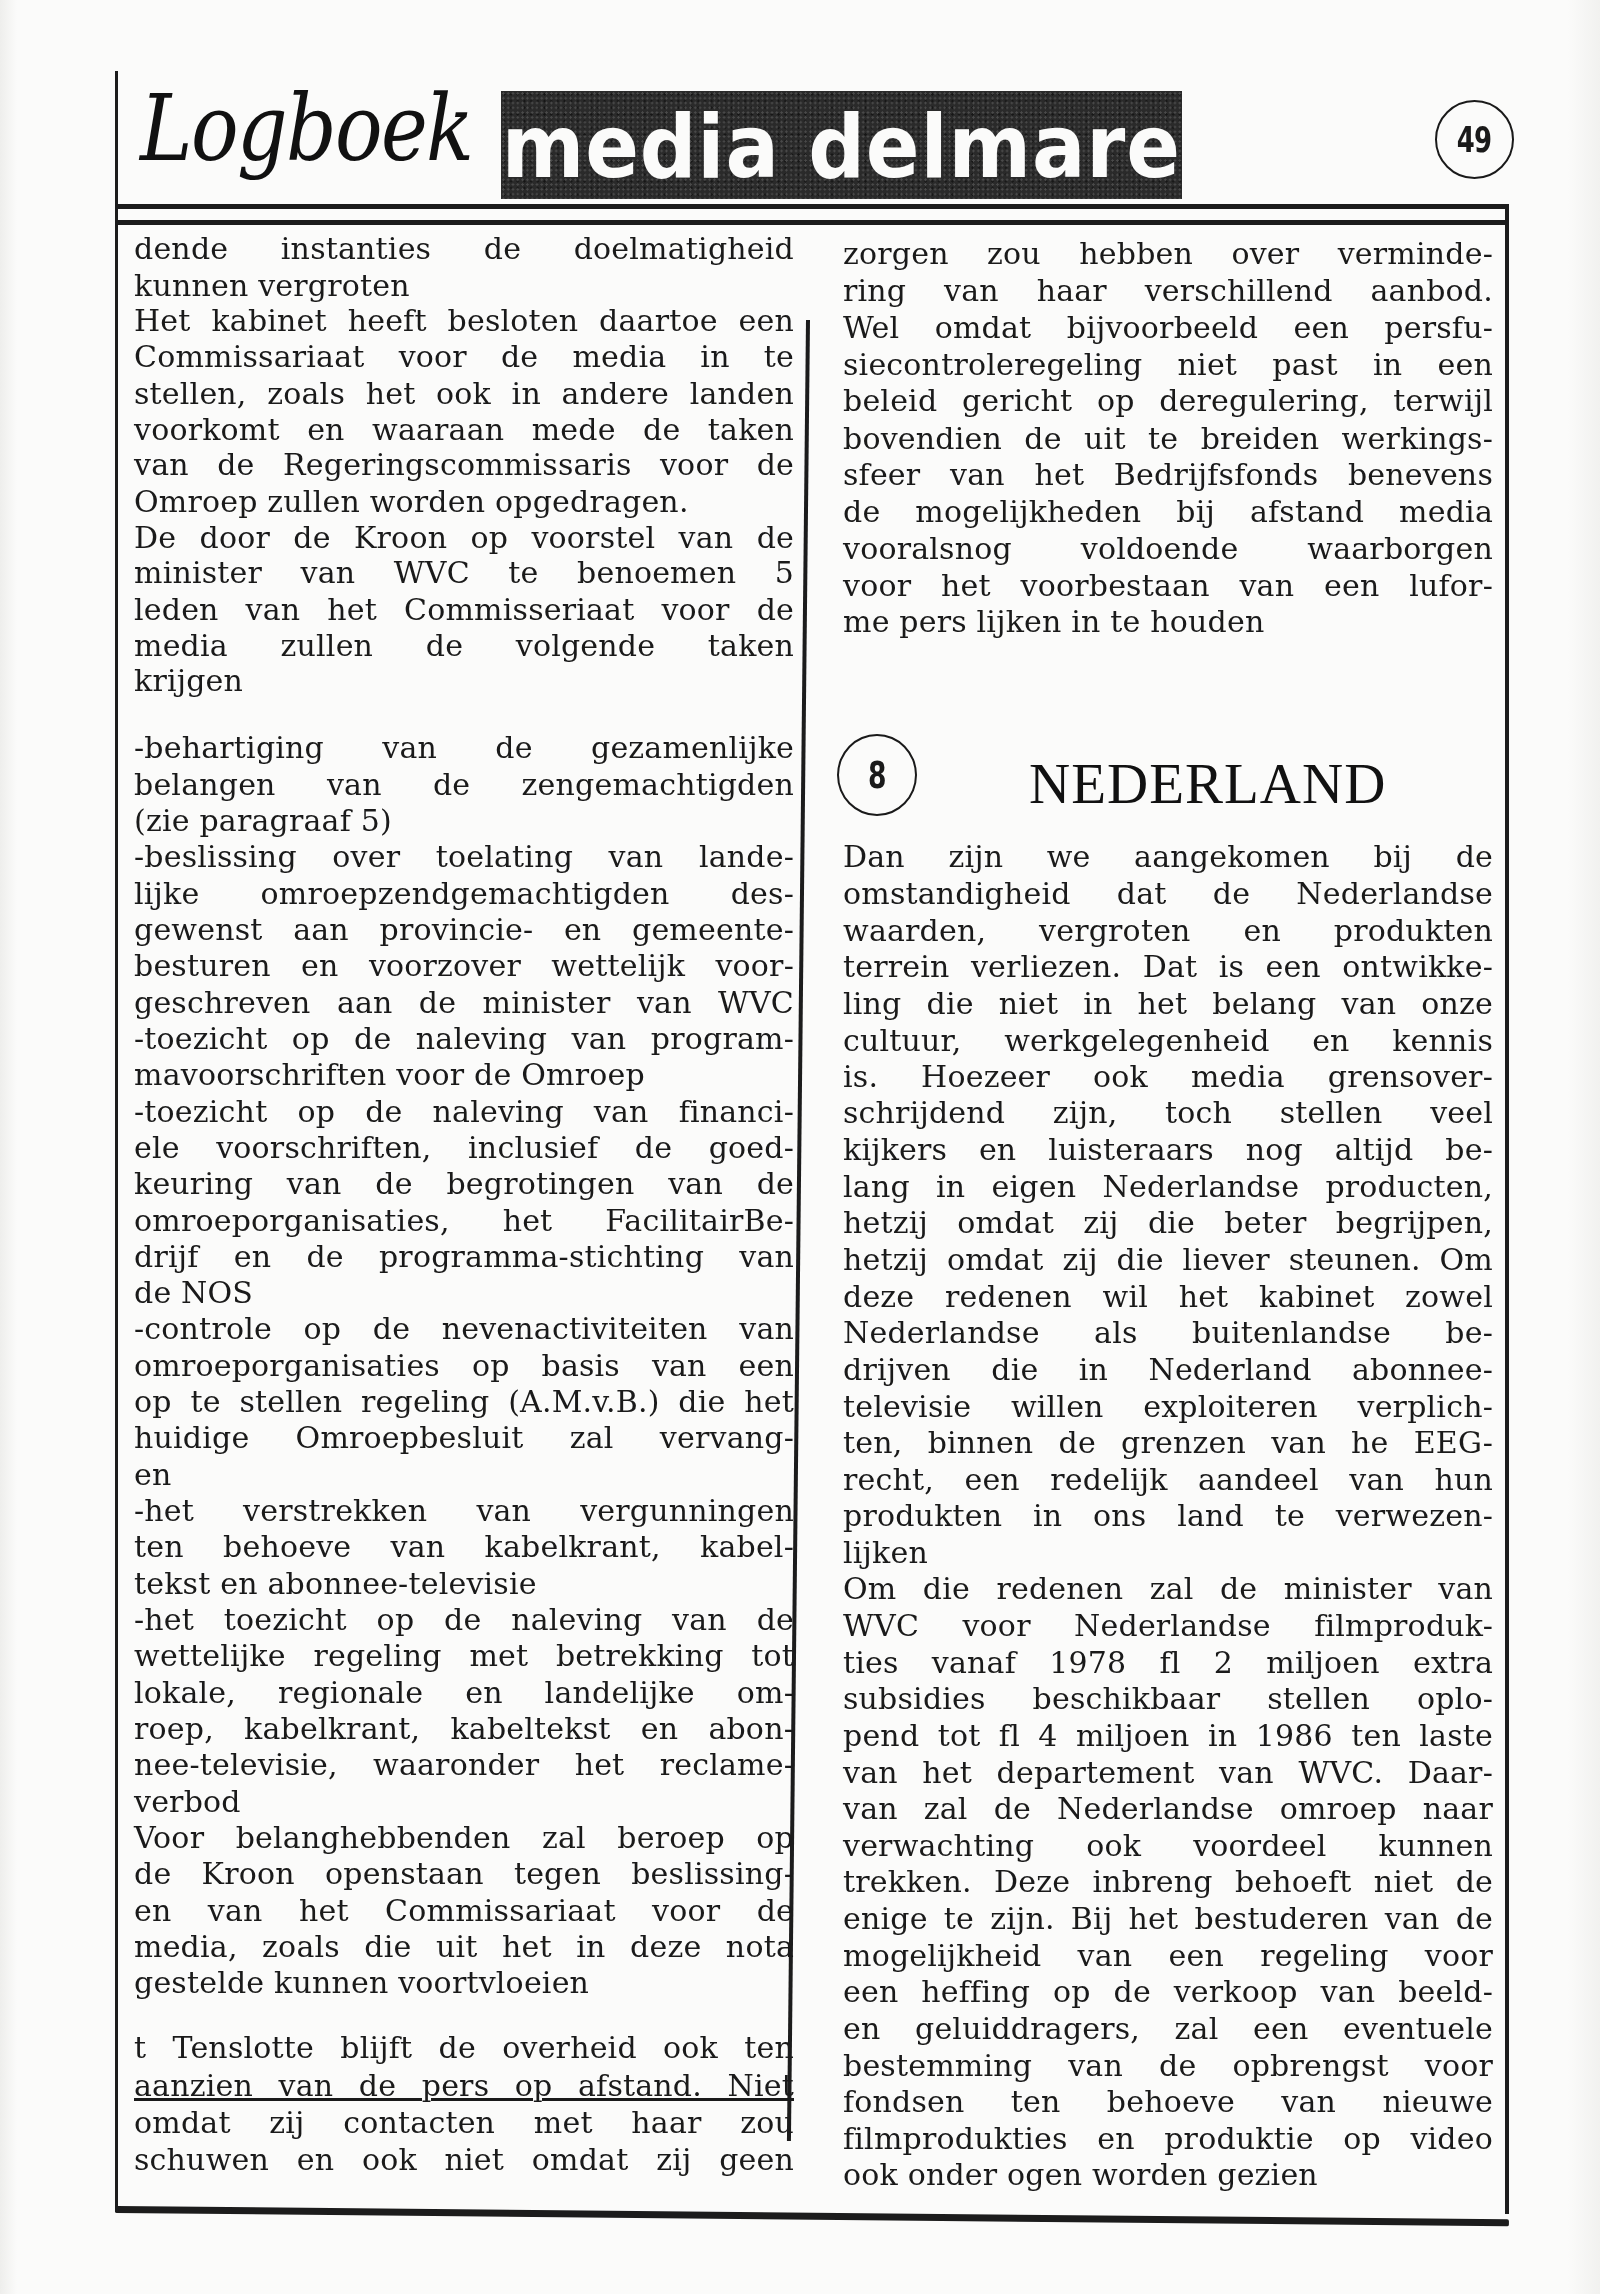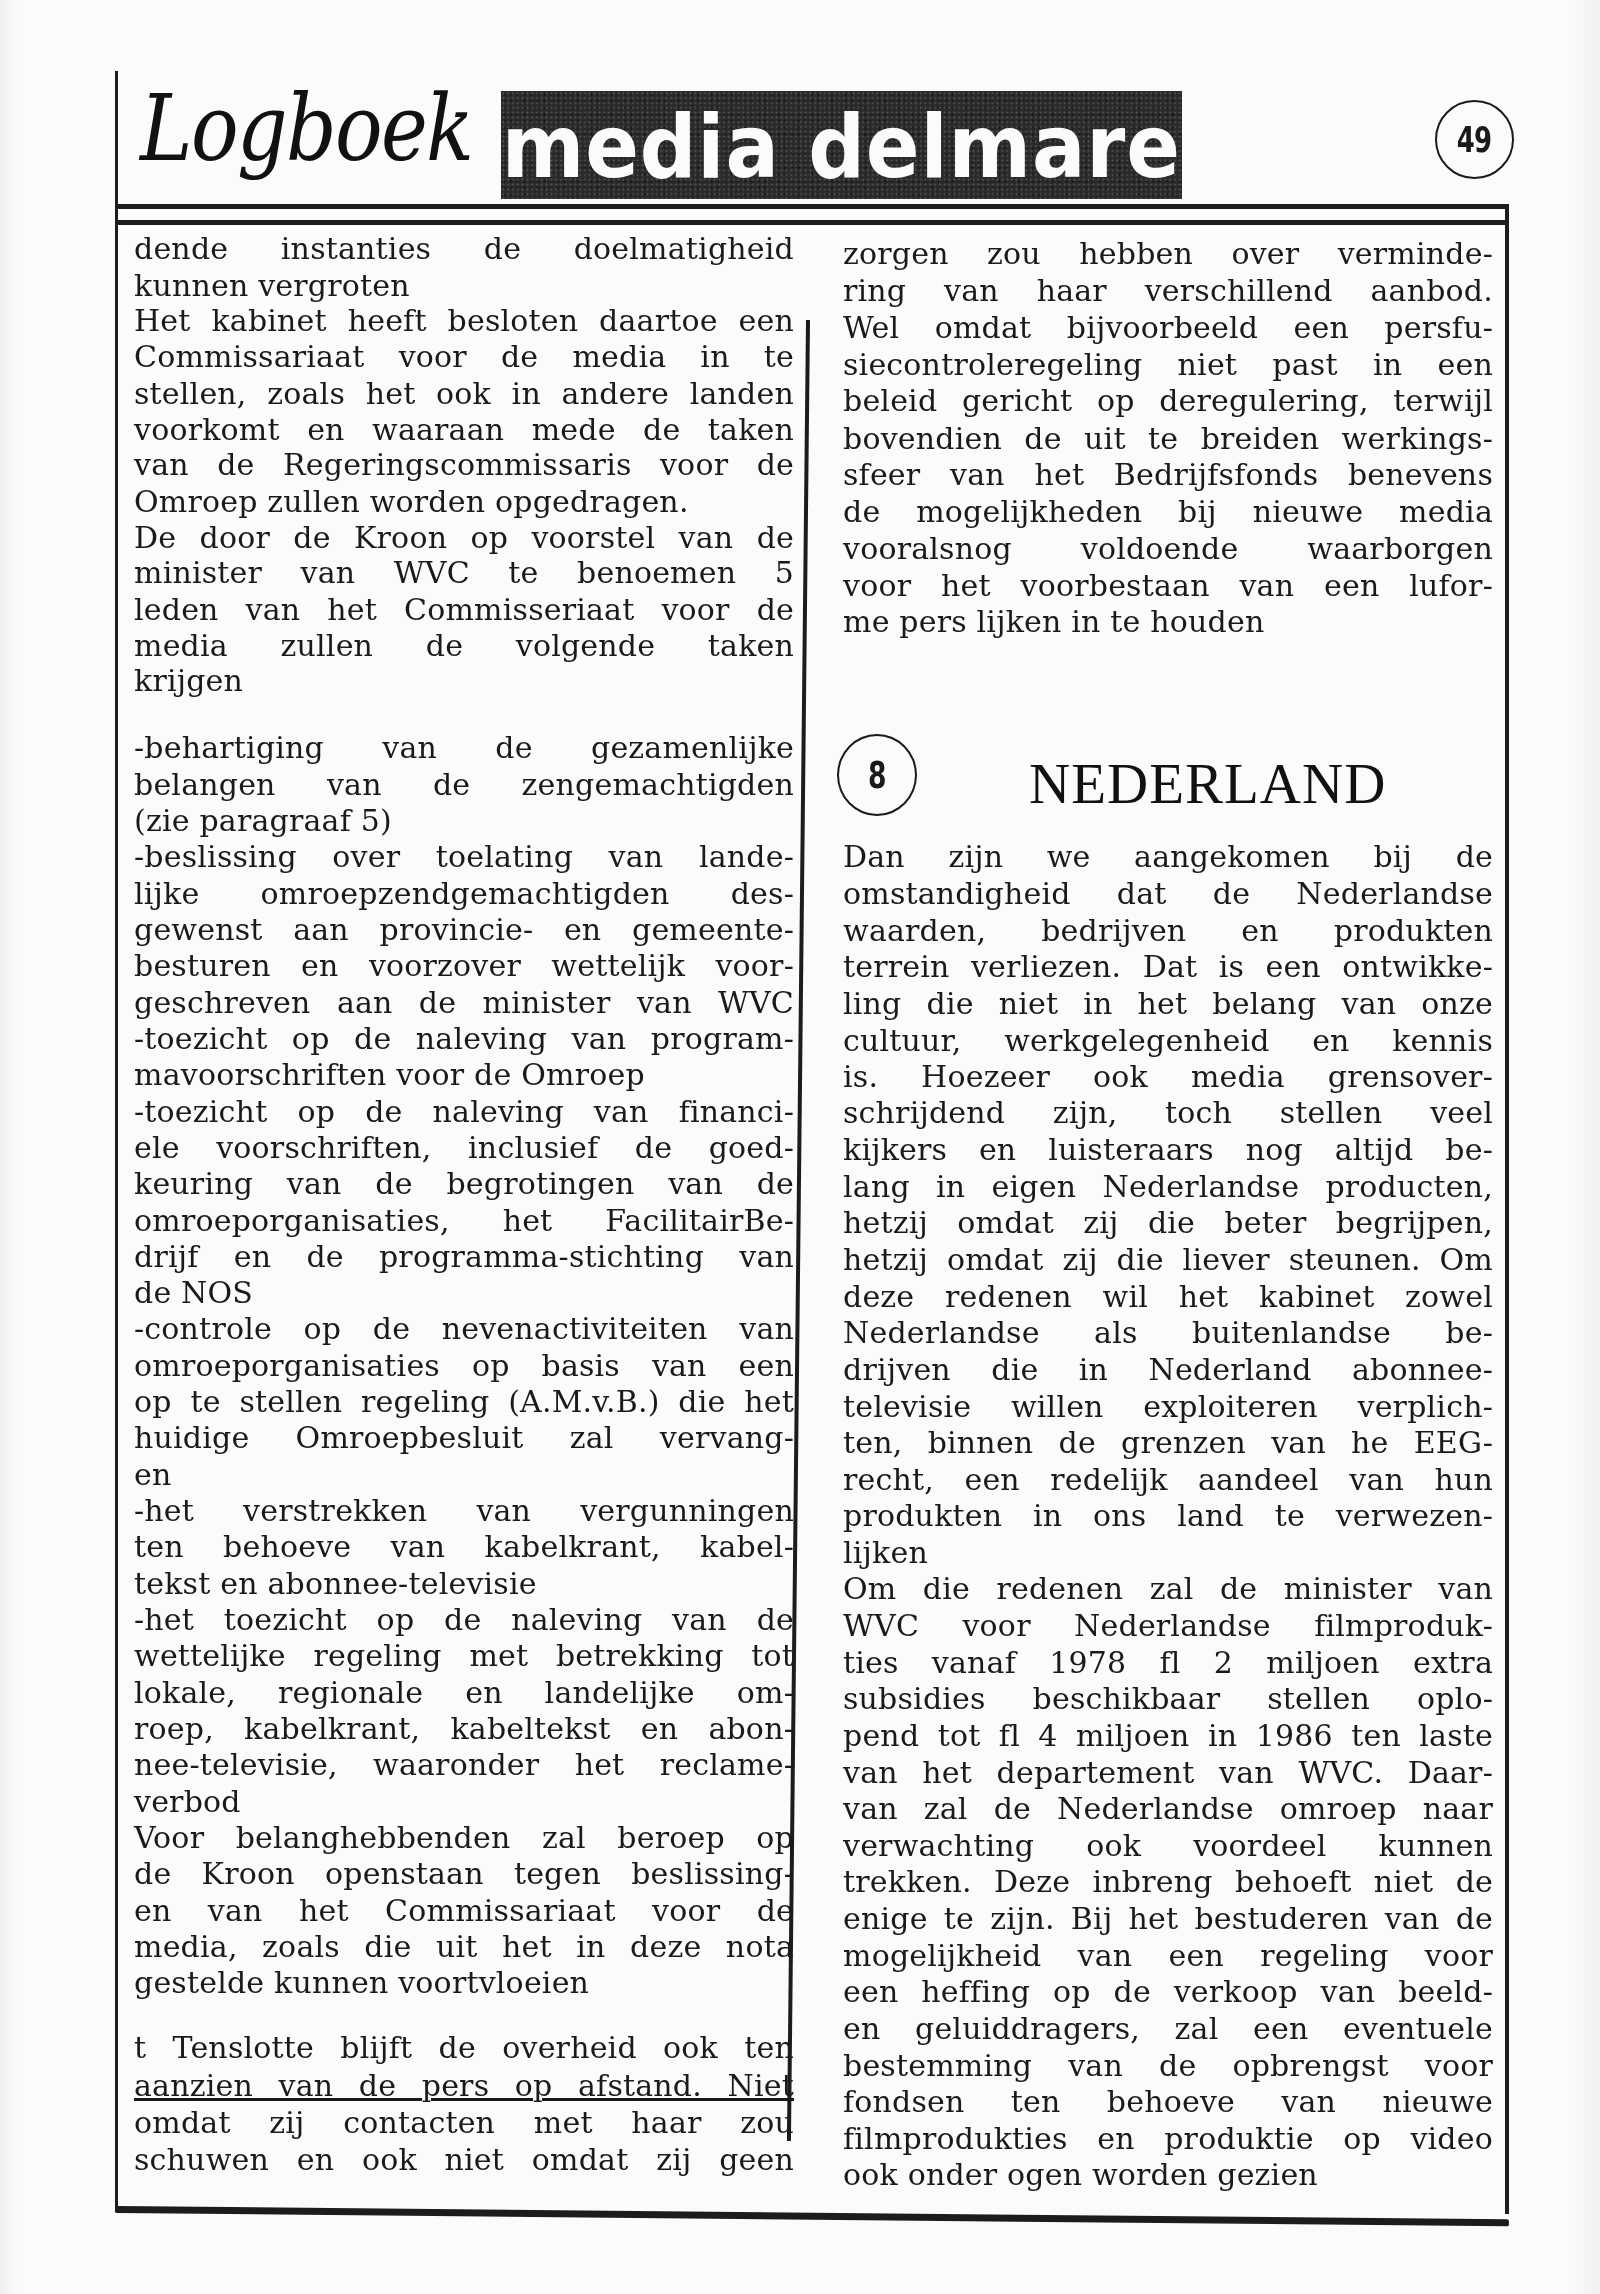--- a/index.html
+++ b/index.html
@@ -162,27 +162,27 @@
     <div class="line left" style="top: 2142px;">schuwen en ook niet omdat zij geen</div>
   </div>
 <div id="right-column">
     <div class="line right" style="top: 236px;">zorgen zou hebben over verminde-</div>
     <div class="line right" style="top: 273px;">ring van haar verschillend aanbod.</div>
     <div class="line right" style="top: 310px;">Wel omdat bijvoorbeeld een persfu-</div>
     <div class="line right" style="top: 347px;">siecontroleregeling niet past in een</div>
     <div class="line right" style="top: 383px;">beleid gericht op deregulering, terwijl</div>
     <div class="line right" style="top: 421px;">bovendien de uit te breiden werkings-</div>
     <div class="line right" style="top: 457px;">sfeer van het Bedrijfsfonds benevens</div>
-    <div class="line right" style="top: 494px;">de mogelijkheden bij nieuwe media</div>
+    <div class="line right" style="top: 494px;">de mogelijkheden bij afstand media</div>
     <div class="line right" style="top: 531px;">vooralsnog voldoende waarborgen</div>
     <div class="line right" style="top: 568px;">voor het voorbestaan van een lufor-</div>
     <div class="line right end" style="top: 604px;">me pers lijken in te houden</div>
     <div class="line right" style="top: 839px;">Dan zijn we aangekomen bij de</div>
     <div class="line right" style="top: 876px;">omstandigheid dat de Nederlandse</div>
-    <div class="line right" style="top: 913px;">waarden, bedrijven en produkten</div>
+    <div class="line right" style="top: 913px;">waarden, vergroten en produkten</div>
     <div class="line right" style="top: 949px;">terrein verliezen. Dat is een ontwikke-</div>
     <div class="line right" style="top: 986px;">ling die niet in het belang van onze</div>
     <div class="line right" style="top: 1023px;">cultuur, werkgelegenheid en kennis</div>
     <div class="line right" style="top: 1059px;">is. Hoezeer ook media grensover-</div>
     <div class="line right" style="top: 1095px;">schrijdend zijn, toch stellen veel</div>
     <div class="line right" style="top: 1132px;">kijkers en luisteraars nog altijd be-</div>
     <div class="line right" style="top: 1169px;">lang in eigen Nederlandse producten,</div>
     <div class="line right" style="top: 1205px;">hetzij omdat zij die beter begrijpen,</div>
     <div class="line right" style="top: 1242px;">hetzij omdat zij die liever steunen. Om</div>
     <div class="line right" style="top: 1279px;">deze redenen wil het kabinet zowel</div>

